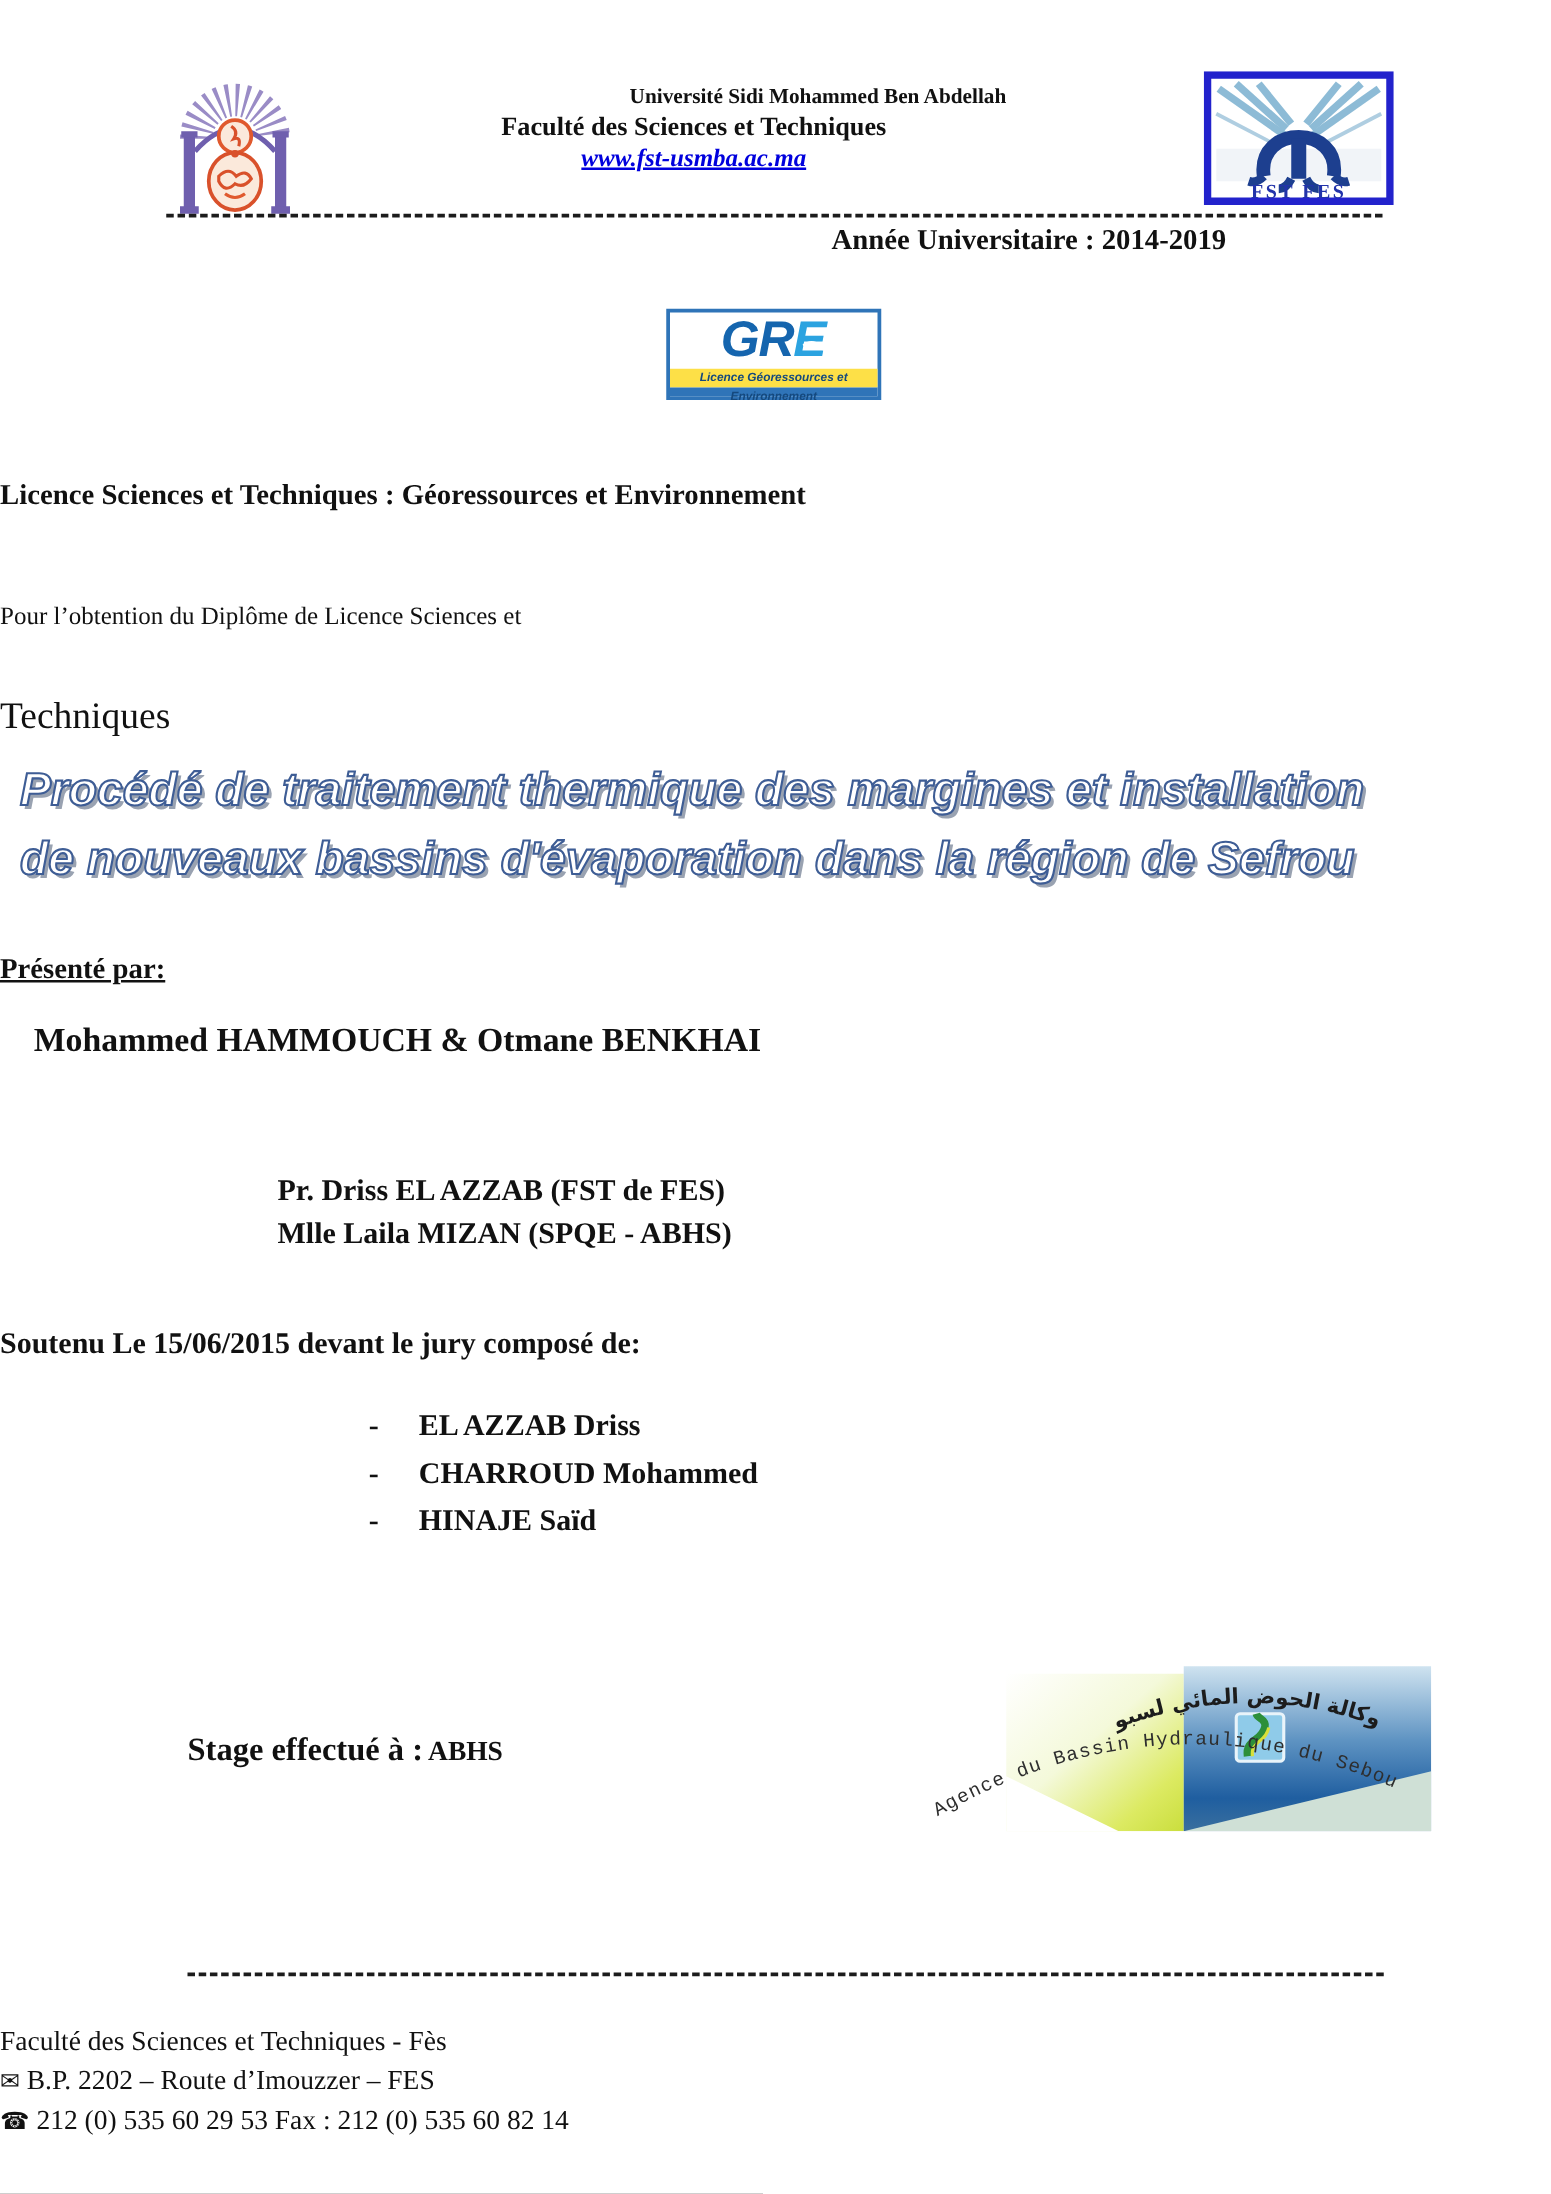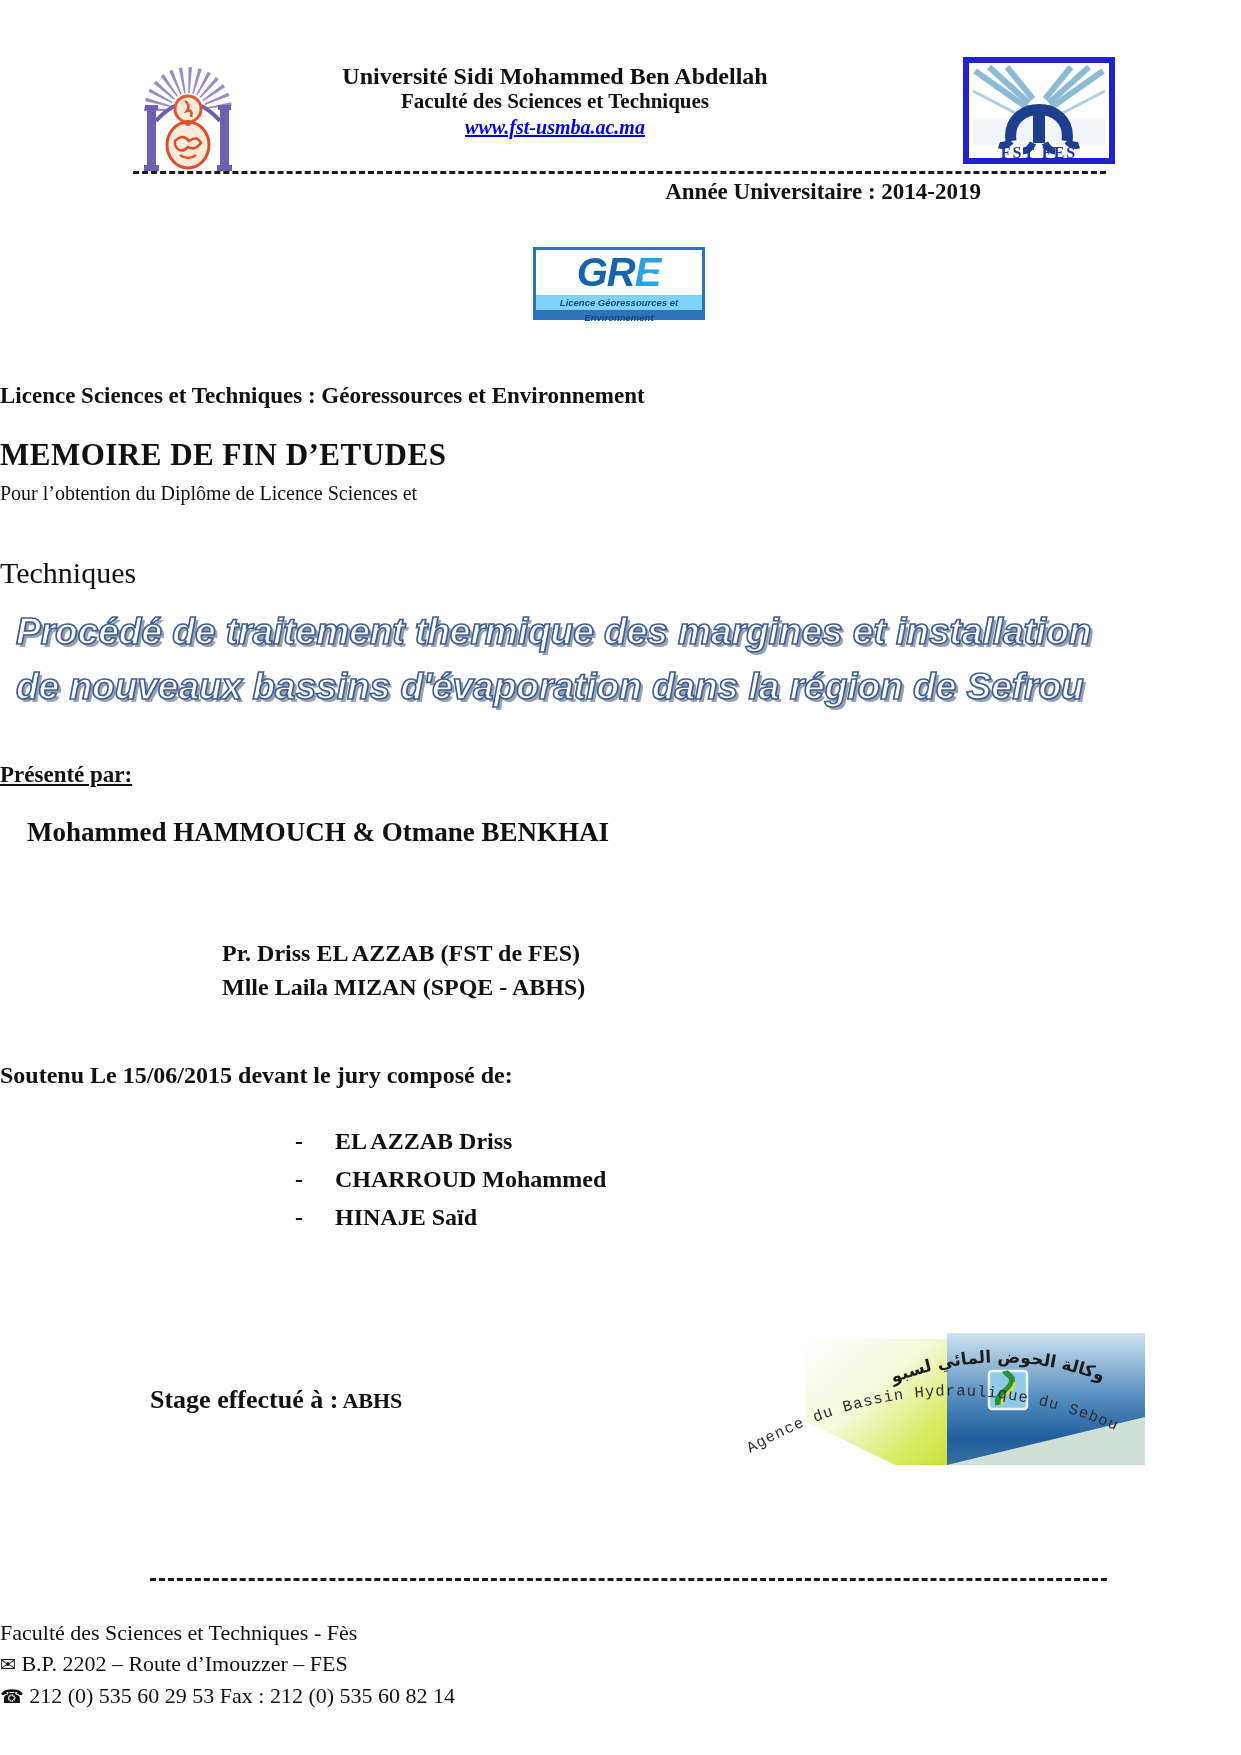--- a/index.html
+++ b/index.html
@@ -5,42 +5,42 @@
   html,body{margin:0;padding:0;background:#888;}
   .page{
     position:relative; width:1241px; height:1755px; margin:0 auto;
     background:#ffffff; overflow:hidden;
     font-family:"Liberation Serif", serif; color:#111;
   }
   .center-row{position:absolute; left:0; width:100%; text-align:left;}
   
   .emblem{position:absolute; left:133px; top:57px;}
   .header-text{position:absolute; left:305px; top:64px; width:500px; text-align:center;}
-  .header-text .uni{font-size:24px; font-weight:bold; line-height:25px;}
+  .header-text .uni{font-size:17px; font-weight:bold; line-height:25px;text-align:right;}
   .header-text .fac{font-size:21px; font-weight:bold; line-height:25px;}
   .header-text a.site{
     display:inline-block; margin-top:2px; font-size:20px; font-weight:bold;
     font-style:italic; color:#0000dd; text-decoration:underline;
   }
   .fst-logo{position:absolute; left:963px; top:57px;}
   .dashed{position:absolute; border-top:3px dashed #1c1c1c; height:0;}
   .div1{top:171px; left:133px; width:973px;}
   .div2{top:1578px; left:150px; width:957px;}
   .annee{position:absolute; top:179px; left:600px; width:381px; text-align:right;
          font-size:23px; font-weight:bold;}
   
   .gre{position:absolute; left:533px; top:247px; width:166px;
        border:3px solid #2f74b8; background:#fff;}
   .gre-main{height:45px; display:flex; align-items:center; justify-content:center;
             font-family:"Liberation Sans", sans-serif; font-style:italic; font-weight:bold;
             font-size:40px; line-height:45px; position:relative;}
   .gre-main .gr{color:#1565ae; letter-spacing:-1px;}
   .gre-main .e{color:#2ba3e0; position:relative;}
   .gre-wave{position:absolute; right:32px; top:22px;}
-  .gre-caption{height:15px; background:#7dd3fc; color:#15497e; text-align:center;
+  .gre-caption{height:15px; background:#fde047; color:#15497e; text-align:center;
                font-family:"Liberation Sans", sans-serif; font-size:9.5px; font-weight:bold;
                font-style:italic; line-height:15px;}
   .gre-strip{height:7px; background:#2f74b8;}
   
   .program{top:383px; font-size:23px; font-weight:bold;}
   .memoire{top:437px; font-size:31px; font-weight:bold; letter-spacing:0.5px;}
   .pour1{top:482px; font-size:20px;}
   .pour2{top:556px; font-size:30px;}
   
   .wordart{
@@ -132,21 +132,20 @@
         <span class="e">E</span>
       <svg class="gre-wave" width="28" height="9" viewBox="0 0 28 9">
         <path d="M1,5 Q7,0 14,5 T27,5" fill="none" stroke="#ffffff" stroke-width="3.5"></path>
       </svg>
     </div>
     <div class="gre-caption">Licence Géoressources et Environnement</div>
     <div class="gre-strip"></div>
   </div>
 
   <div class="center-row program">Licence Sciences et Techniques : Géoressources et Environnement</div>
-  <div class="center-row memoire">MEMOIRE DE FIN D’ETUDES</div>
   <div class="center-row pour1">Pour l’obtention du Diplôme de Licence Sciences et</div>
   <div class="center-row pour2">Techniques</div>
 
   <div class="center-row wordart wa1">Procédé de traitement thermique des margines et installation</div>
   <div class="center-row wordart wa2">de nouveaux bassins d'évaporation dans la région de Sefrou</div>
 
   <div class="center-row presente">
     <span>Présenté par:</span>
   </div>
   <div class="center-row authors">Mohammed HAMMOUCH &amp; Otmane BENKHAI</div>

